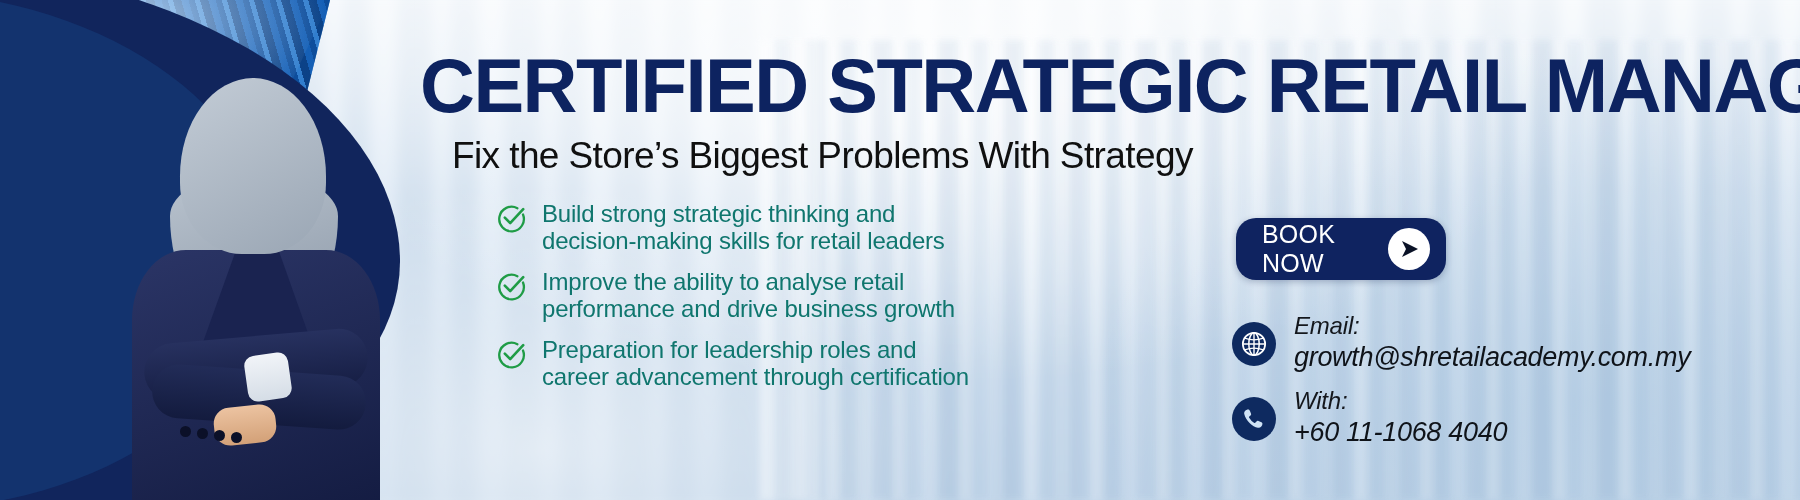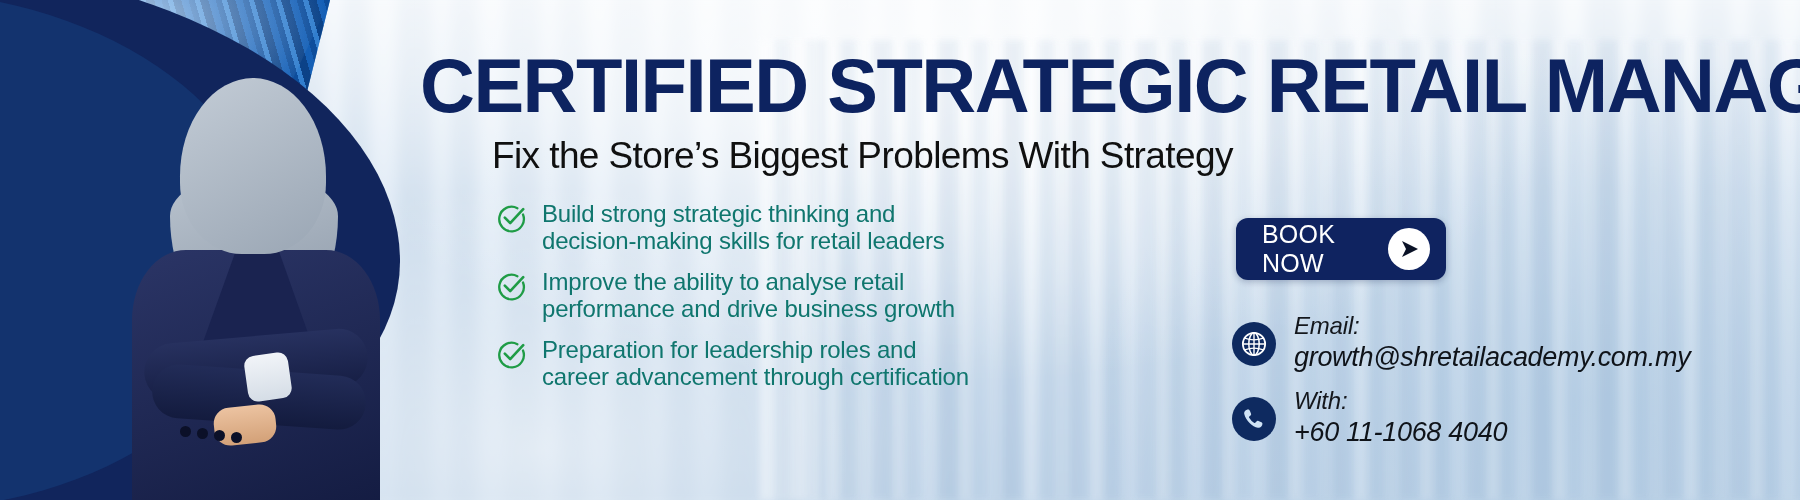--- a/index.html
+++ b/index.html
@@ -216,21 +216,20 @@
     letter-spacing:-1.5px;
     color:#0d2360;
     white-space:nowrap;
   }
   .subhead {
     position:absolute; left:452px; top:136px;
     font-size:37px; line-height:40px;
     color:#101010;
     letter-spacing:-0.6px;
     white-space:nowrap;
-    margin-left:40px;
   }
 
   .bullets {
     position:absolute; left:496px; top:200px;
     width:560px;
   }
   .bullet {
     display:flex; align-items:flex-start;
     gap:16px;
     margin-bottom:14px;
@@ -241,21 +240,21 @@
     color:#0f766e;
     letter-spacing:-0.2px;
     white-space:pre-line;
   }
 
   
   .book-btn {
     position:absolute; left:1236px; top:218px;
     width:210px; height:62px;
     background:#0f2360;
-    border-radius:12px;
+    border-radius:20px;
     display:flex; align-items:center;
     padding:0 16px 0 26px;
     box-shadow:0 2px 6px rgba(12,28,70,0.25);
     cursor:pointer;
   }
   .book-btn-label {
     color:#ffffff; font-size:25px; letter-spacing:0.2px;
     flex:1 1 auto;
   }
   .play-circle {

